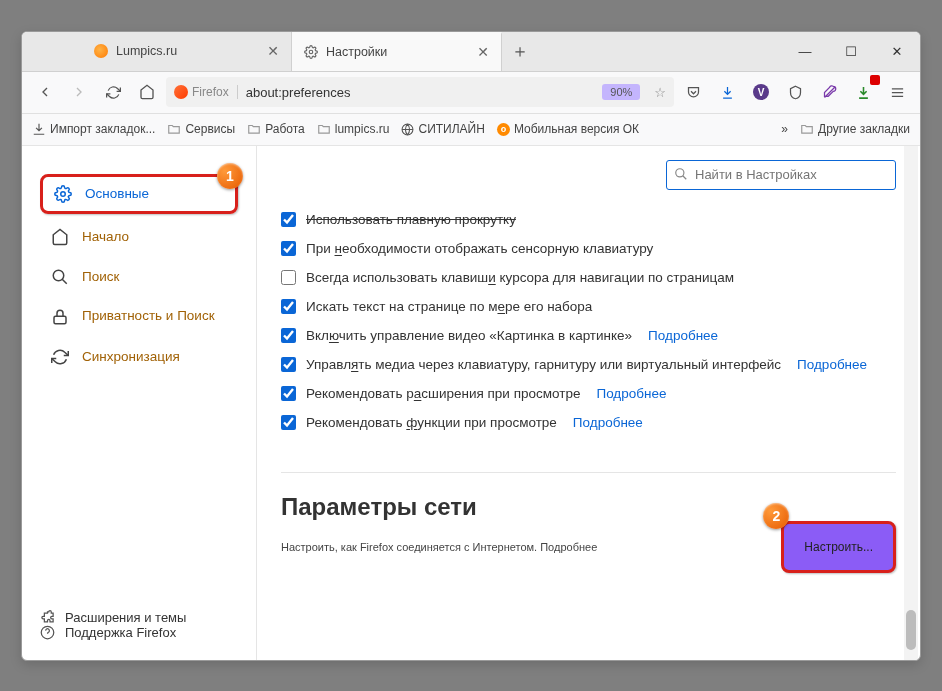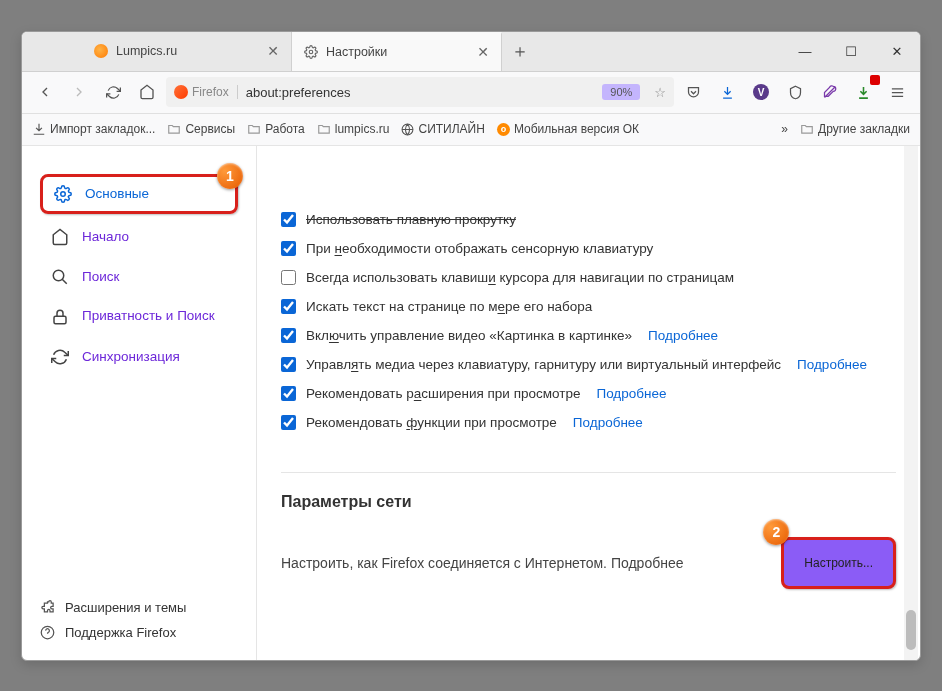--- a/index.html
+++ b/index.html
@@ -16,40 +16,40 @@
   .toolbar { height: 42px; display: flex; align-items: center; gap: 4px; padding: 0 8px; background: #f9f9fa; border-bottom: 1px solid #e0e0e0; }
   .tbtn { width: 30px; height: 30px; display: flex; align-items: center; justify-content: center; color: #555; border-radius: 4px; cursor: pointer; }
   .urlbar { flex: 1; height: 30px; background: #f0f0f0; border-radius: 4px; display: flex; align-items: center; padding: 0 8px; gap: 8px; font-size: 13px; color: #333; }
   .urlbar .ffx { color: #888; font-size: 12px; border-right: 1px solid #ccc; padding-right: 8px; display:flex; align-items:center; gap:4px;}
   .urlbar .zoom { margin-left: auto; background: #c4b5fd; padding: 2px 8px; border-radius: 3px; font-size: 11px; color:#555;}
   .bmbar { height: 32px; display: flex; align-items: center; gap: 12px; padding: 0 10px; background: #f9f9fa; border-bottom: 1px solid #e5e5e5; font-size: 12px; color: #444; }
   .bmitem { display: flex; align-items: center; gap: 4px; cursor: pointer; }
   .content { flex: 1; display: flex; overflow: hidden; }
   .sidebar { width: 235px; border-right: 1px solid #e5e5e5; padding: 28px 18px 14px 18px; display: flex; flex-direction: column; }
   .navlist { display: flex; flex-direction: column; gap: 6px; }
-  .navitem { display: flex; align-items: center; gap: 12px; padding: 7px 10px; border-radius: 4px; font-size: 13.5px; color: #6d28d9; cursor: pointer; position: relative; }
+  .navitem { display: flex; align-items: center; gap: 12px; padding: 7px 10px; border-radius: 4px; font-size: 13.5px; color: #a16207; cursor: pointer; position: relative; }
   .navitem.active { color: #0a66d6; }
   .navitem.highlight { border: 3px solid #d8201b; border-radius: 8px; box-shadow: 1px 1px 2px rgba(0,0,0,.25); }
   .navicon { width: 20px; height: 20px; display:flex; align-items:center; justify-content:center; }
   .badge { position:absolute; width:26px; height:26px; border-radius:50%; background: radial-gradient(circle at 30% 30%, #ff9a3a, #e65a00); color:#fff; font-weight:bold; font-size:14px; display:flex; align-items:center; justify-content:center; box-shadow: 0 1px 3px rgba(0,0,0,.4), inset 0 1px 2px rgba(255,255,255,.5); }
   .badge1 { top:-14px; right:-8px; }
-  .sidebottom { margin-top: auto; display:flex; flex-direction:column; gap:10px; padding-bottom:6px;}
+  .sidebottom { margin-top: auto; display:flex; flex-direction:column; gap:0; padding-bottom:6px;}
   .sideb-item { display:flex; align-items:center; gap:10px; font-size:13px; color:#333; cursor:pointer; }
   .main { flex:1; padding: 14px 24px 20px 24px; overflow-y:auto; position:relative;}
   .search-settings { position:absolute; top:14px; right:24px; width:230px; }
   .search-settings input { width:100%; height:30px; border:1px solid #0a66d6; border-radius:3px; padding:0 8px 0 28px; font-size:13px; outline:none;}
   .search-settings .sicn { position:absolute; left:8px; top:7px; color:#888; }
   .options { margin-top: 52px; }
   .opt { display:flex; gap:10px; font-size:13.5px; color:#333; margin-bottom:14px; }
   .opt input[type=checkbox]{ width:15px; height:15px; accent-color:#0a66d6; }
   .opt a.link { color:#0a66d6; text-decoration:none; margin-left:6px; cursor:pointer;}
   .section { margin-top: 42px; border-top:1px solid #e5e5e5; padding-top:20px; position:relative;}
-  .section h2 { font-size:16px; font-weight:600; color:#333; margin-bottom:26px;}
+  .section h2 { font-size:24px; font-weight:600; color:#333; margin-bottom:0;}
   .netrow { display:flex; align-items:center; }
-  .netrow .txt { font-size:14px; color:#444; }
+  .netrow .txt { font-size:11px; color:#444; }
   .netbtn-wrap { margin-left:auto; position:relative; }
   .netbtn { border:3px solid #d8201b; border-radius:8px; padding:16px 20px; background:#8b5cf6; font-size:12px; color:#222; cursor:pointer; box-shadow: 1px 1px 2px rgba(0,0,0,.25);}
   .badge2 { top:-18px; left:-18px; }
   .scrollbar { position:absolute; right:2px; top:0; bottom:0; width:14px; background:#f3f3f3; }
   .scrollthumb { position:absolute; right:2px; width:10px; height:40px; background:#bcbcbc; border-radius:5px; bottom:10px;}
   svg { display:block; }
   .under { text-decoration: underline; text-underline-offset: 2px; }
   .strike { text-decoration: line-through; }
 </style>
 </head>
@@ -262,20 +262,29 @@
                 <circle cx="12" cy="12" r="10"></circle>
                 <path d="M9 9a3 3 0 1 1 4.5 2.6c-.9.5-1.5 1.2-1.5 2.4M12 18h.01"></path>
               </svg>
             </span>
           <span>Поддержка Firefox</span>
         </div>
       </div>
     </div>
 
     <div class="main">
+      <div class="search-settings">
+        <span class="sicn">
+            <svg width="14" height="14" viewBox="0 0 24 24" fill="none" stroke="#888" stroke-width="2">
+              <circle cx="10" cy="10" r="7"></circle>
+              <path d="M21 21l-6-6"></path>
+            </svg>
+          </span>
+        <input type="text" placeholder="Найти в Настройках" style="">
+      </div>
 
       <div class="options" id="options-area">
           <div class="opt">
             <input type="checkbox" checked="" style="">
             <span class="strike">Использовать плавную прокрутку</span>
           </div>
           <div class="opt">
             <input type="checkbox" checked="" style="">
             <span>При <span class="under">н</span>еобходимости отображать сенсорную клавиатуру</span>
           </div>

